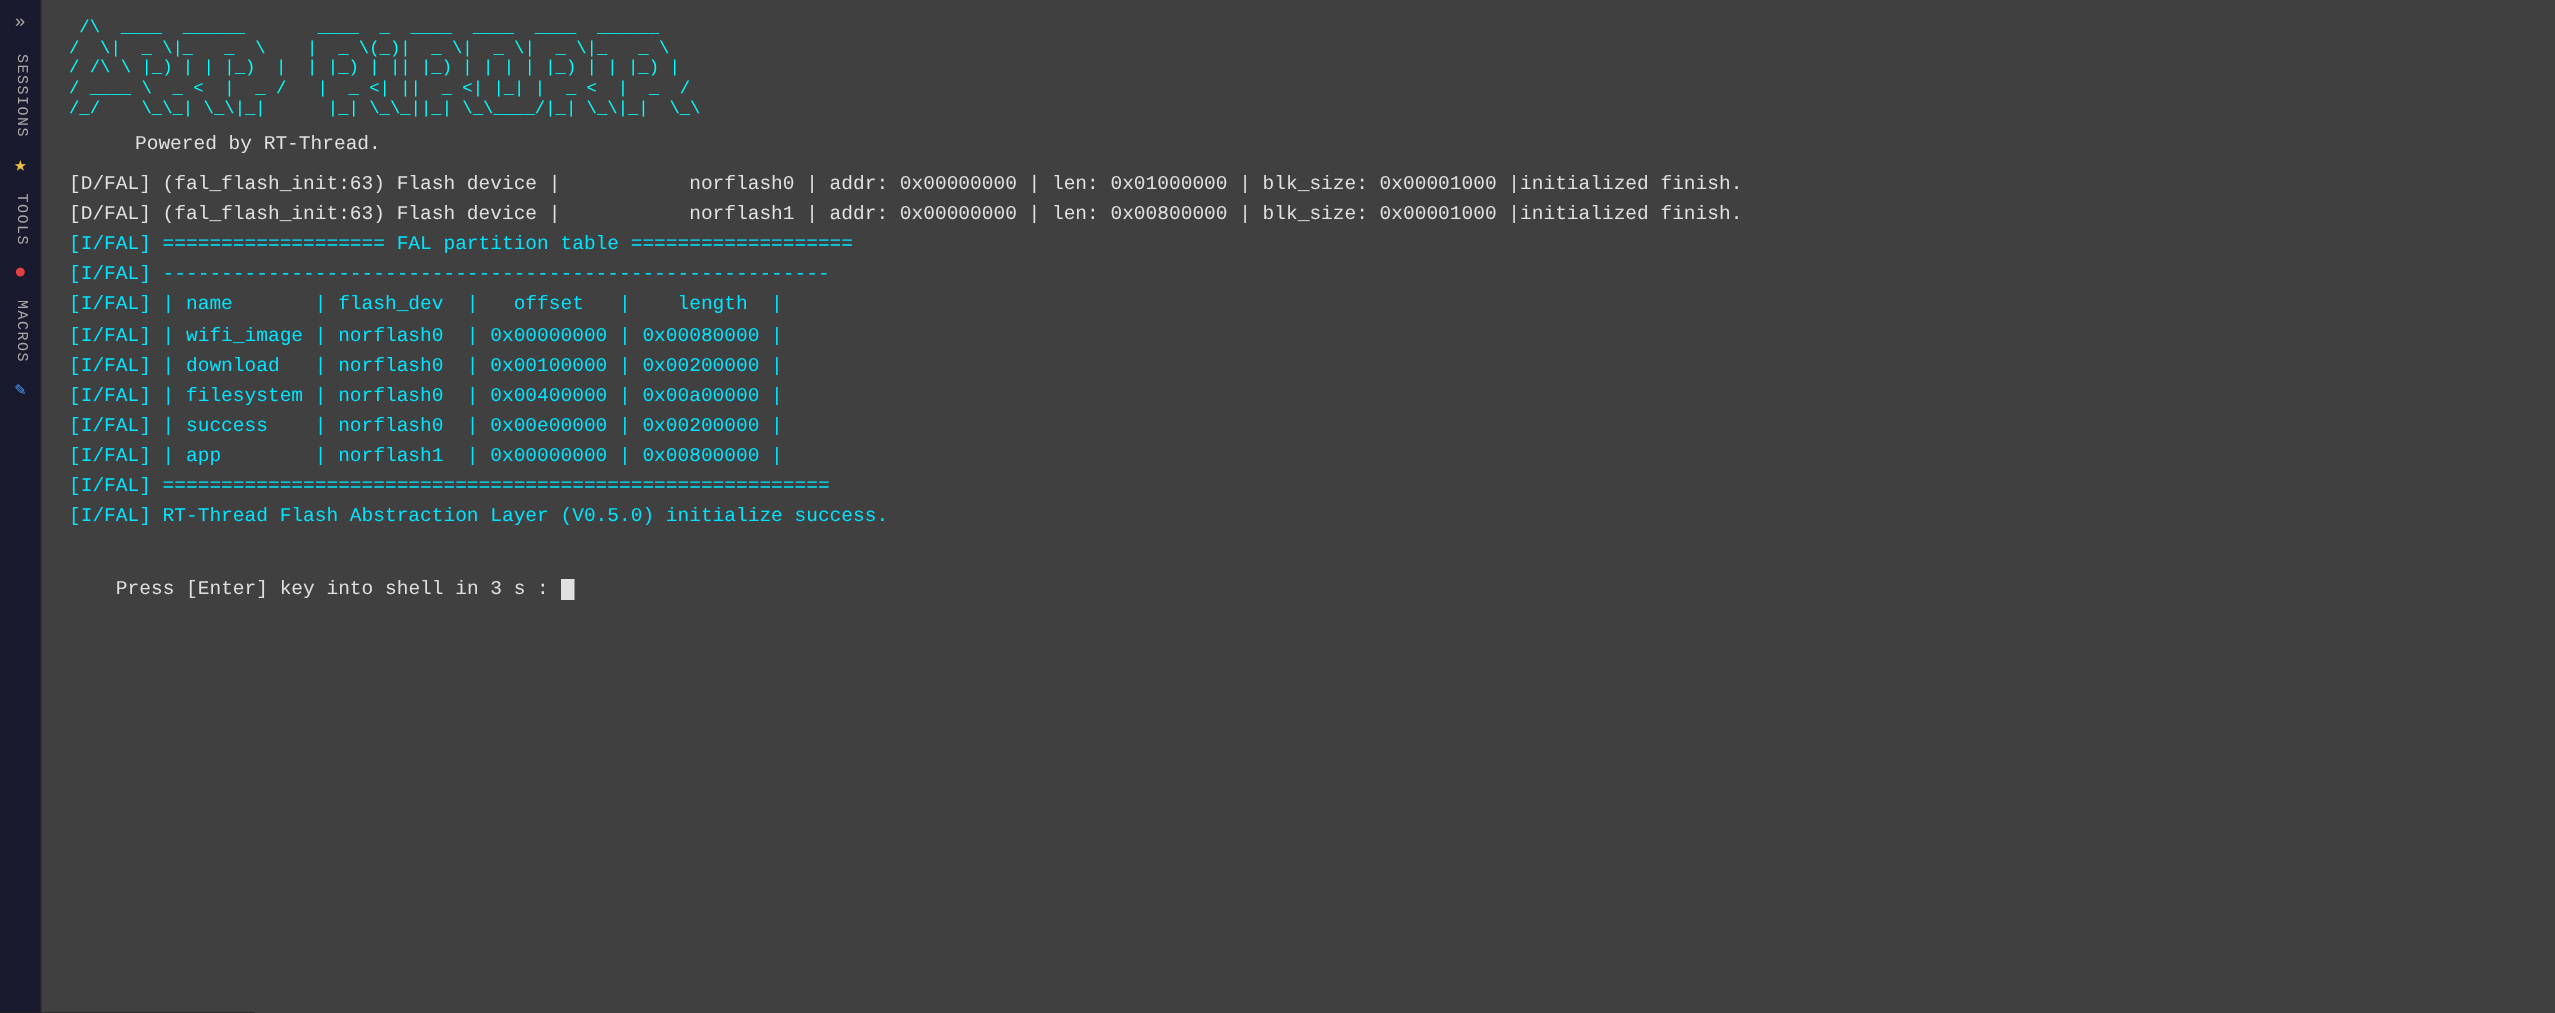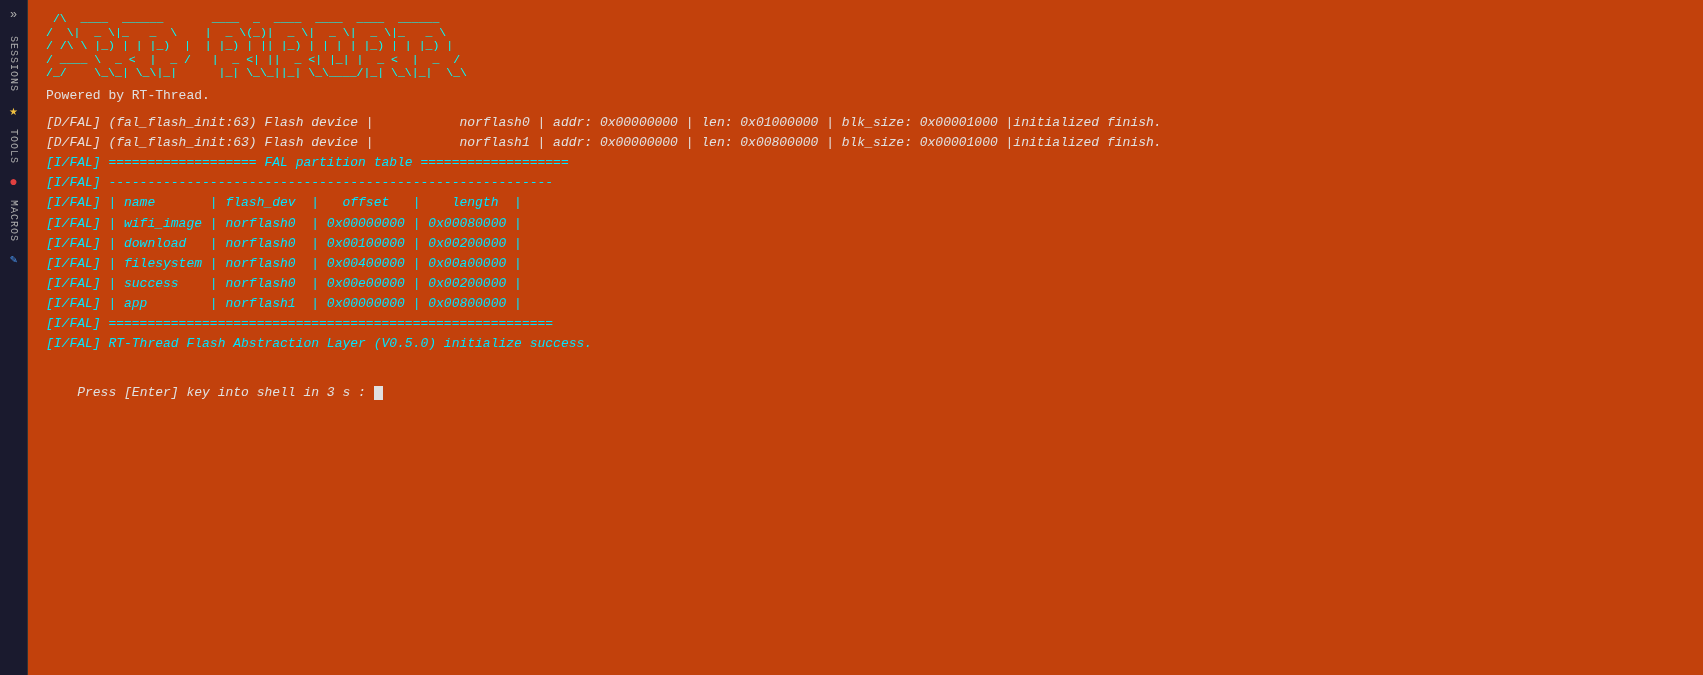--- a/index.html
+++ b/index.html
@@ -51,43 +51,43 @@
       font-size: 14px;
     }
     .sidebar-pencil {
       color: #4a9eff;
       font-size: 12px;
     }
 
     
     .terminal {
       flex: 1;
-      background: #c2410c;
+      background: #404040;
       padding: 12px 18px;
       overflow: hidden;
       position: relative;
     }
 
     
     .logo-container {
       margin-bottom: 8px;
     }
 
     .powered-by {
       color: #e0e0e0;
       font-size: 13px;
       margin-bottom: 10px;
       margin-top: 2px;
+      margin-left: 44px;
     }
 
     .terminal-line {
       white-space: pre;
       line-height: 1.55;
       font-size: 13px;
-      font-style: italic;
     }
     .cyan { color: #00e5ff; }
     .white { color: #e0e0e0; }
 
     .cursor {
       display: inline-block;
       width: 9px;
       height: 14px;
       background: #e0e0e0;
       vertical-align: text-bottom;

